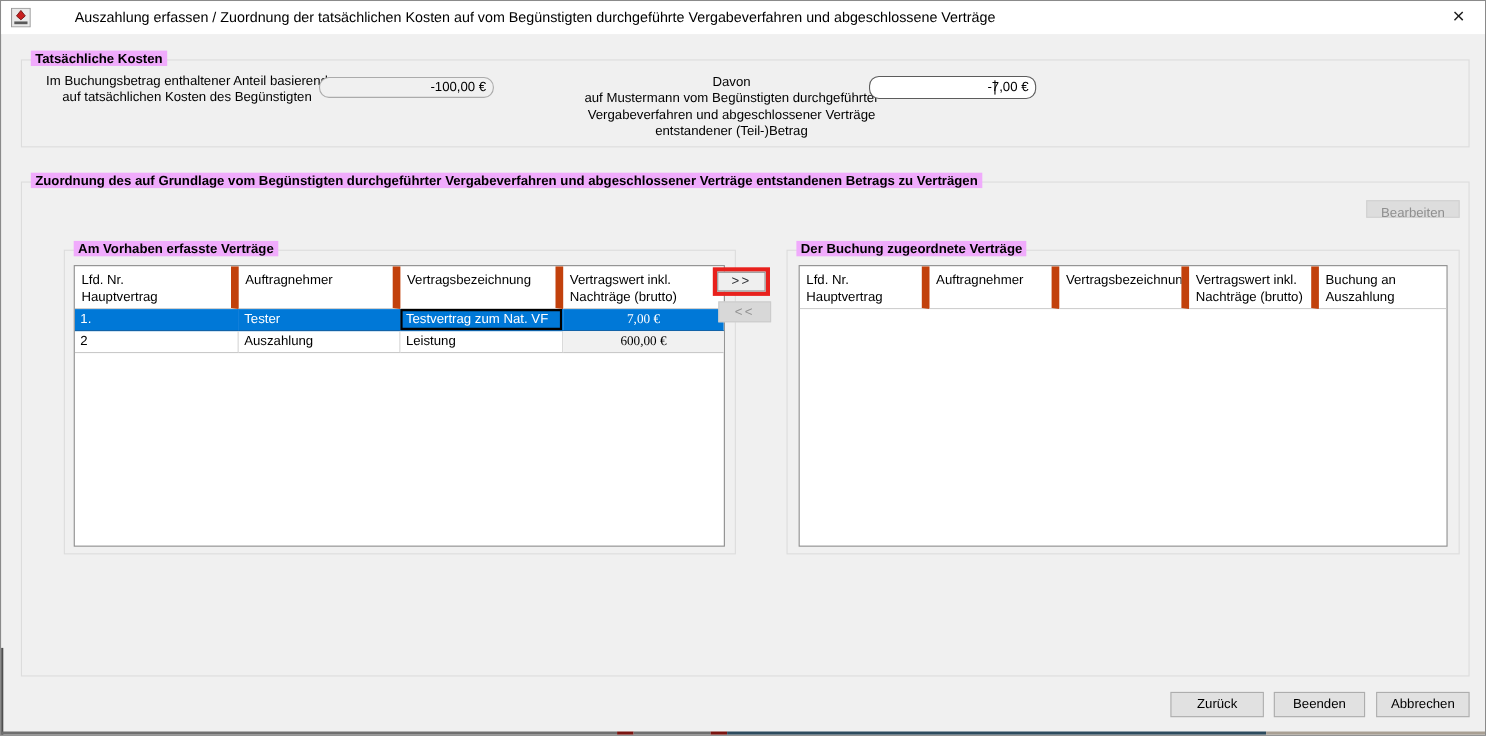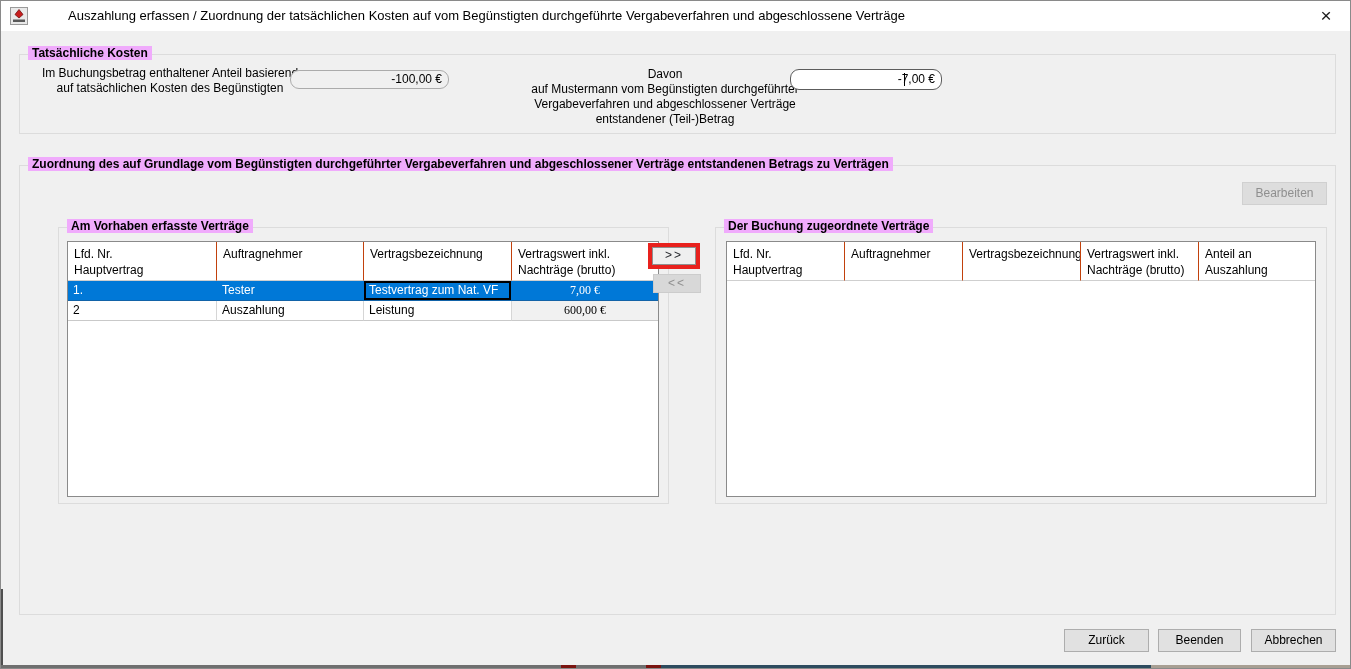--- a/index.html
+++ b/index.html
@@ -23,21 +23,21 @@
   .field-readonly { background:#f0f0f0; border:1px solid #ababab; line-height:16px; }
   .field-edit { background:#ffffff; border:1px solid #5c5c5c; line-height:18px; }
   .caret { position:absolute; right:36px; top:3px; bottom:3px; width:1px; background:#000; }
 
   
   .tbl { position:absolute; background:#fff; border:1px solid #8a8a8a; box-sizing:border-box; overflow:hidden; }
   .trow { display:grid; }
   .left-cols  { grid-template-columns:149px 147px 148px 1fr; }
   .right-cols { grid-template-columns:118px 118px 118px 118px 1fr; }
   .hcell { box-sizing:border-box; padding:4px 6px 0 6px; font-size:12px; line-height:16px; height:39px;
-           border-right:1px solid #c2410c; border-bottom:1px solid #cfcfcf; white-space:pre-line; overflow:hidden; }
+           border-right:7px solid #c2410c; border-bottom:1px solid #cfcfcf; white-space:pre-line; overflow:hidden; }
   .hcell:last-child { border-right:none; }
   .dcell { box-sizing:border-box; padding:0 5px; font-size:12px; line-height:19px; height:20px;
            border-right:1px solid #d6d6d6; border-bottom:1px solid #c9c9c9; white-space:nowrap; overflow:hidden; }
   .dcell:last-child { border-right:none; }
   .num { text-align:center;font-family:Liberation Serif, serif; }
   .cell-gray { background:#f1f1f1; }
   .row-selected .dcell { background:#0078d7; color:#fff; border-right-color:#0078d7; border-bottom-color:#1263a8; }
   .cell-focused { box-shadow: inset 0 0 0 2px #000; }
 
   
@@ -87,21 +87,21 @@
 entstandener (Teil-)Betrag</div>
     <div class="field field-edit" style="left:770px; top:14px; width:152px; height:21px;">
       <span>-7,00 €</span>
       <span class="caret"></span>
     </div>
   </div>
 
   <div class="groupbox" style="left:18px; top:164px; width:1315px; height:448px;">
     <span class="gb-title">Zuordnung des auf Grundlage vom Begünstigten durchgeführter Vergabeverfahren und abgeschlossener Verträge entstandenen Betrags zu Verträgen</span>
 
-    <div class="btn btn-disabled" style="left:1222px; top:16px; width:85px; height:23px; line-height:21px;">Bearbeiten</div>
+    <div class="btn btn-disabled" style="left:1222px; top:16px; width:85px; height:16px; line-height:21px;">Bearbeiten</div>
 
     <div class="groupbox" style="left:10px; top:61px; width:609px; height:275px;margin-left:28px;">
       <span class="gb-title">Am Vorhaben erfasste Verträge</span>
       <div class="tbl" style="left:8px; top:13px; width:592px; height:256px;">
         <div class="trow left-cols">
           <div class="hcell">Lfd. Nr.
 Hauptvertrag</div>
           <div class="hcell">Auftragnehmer</div>
           <div class="hcell">Vertragsbezeichnung</div>
           <div class="hcell">Vertragswert inkl.
@@ -130,21 +130,21 @@
     <div class="groupbox" style="left:695px; top:61px; width:610px; height:275px;">
       <span class="gb-title">Der Buchung zugeordnete Verträge</span>
       <div class="tbl" style="left:10px; top:13px; width:590px; height:256px;">
         <div class="trow right-cols">
           <div class="hcell">Lfd. Nr.
 Hauptvertrag</div>
           <div class="hcell">Auftragnehmer</div>
           <div class="hcell">Vertragsbezeichnung</div>
           <div class="hcell">Vertragswert inkl.
 Nachträge (brutto)</div>
-          <div class="hcell">Anteil an Auszahlung</div>
+          <div class="hcell">Buchung an Auszahlung</div>
         </div>
       </div>
     </div>
   </div>
 
   <div class="btn btn-footer" style="left:1063px; top:628px;">Zurück</div>
   <div class="btn btn-footer" style="left:1157px; top:628px; width:83px;">Beenden</div>
   <div class="btn btn-footer" style="left:1250px; top:628px;">Abbrechen</div>
 
   <div class="left-sliver"></div>

